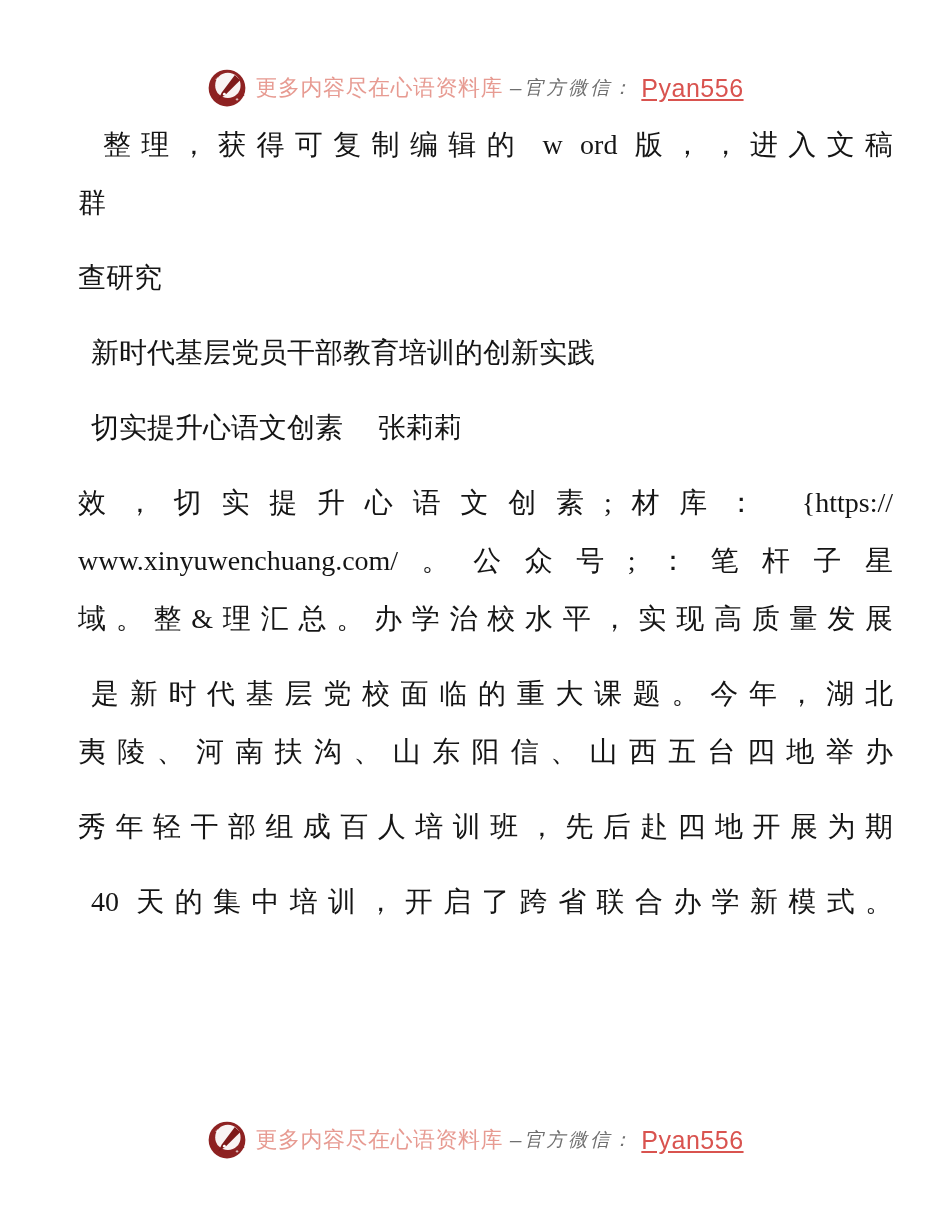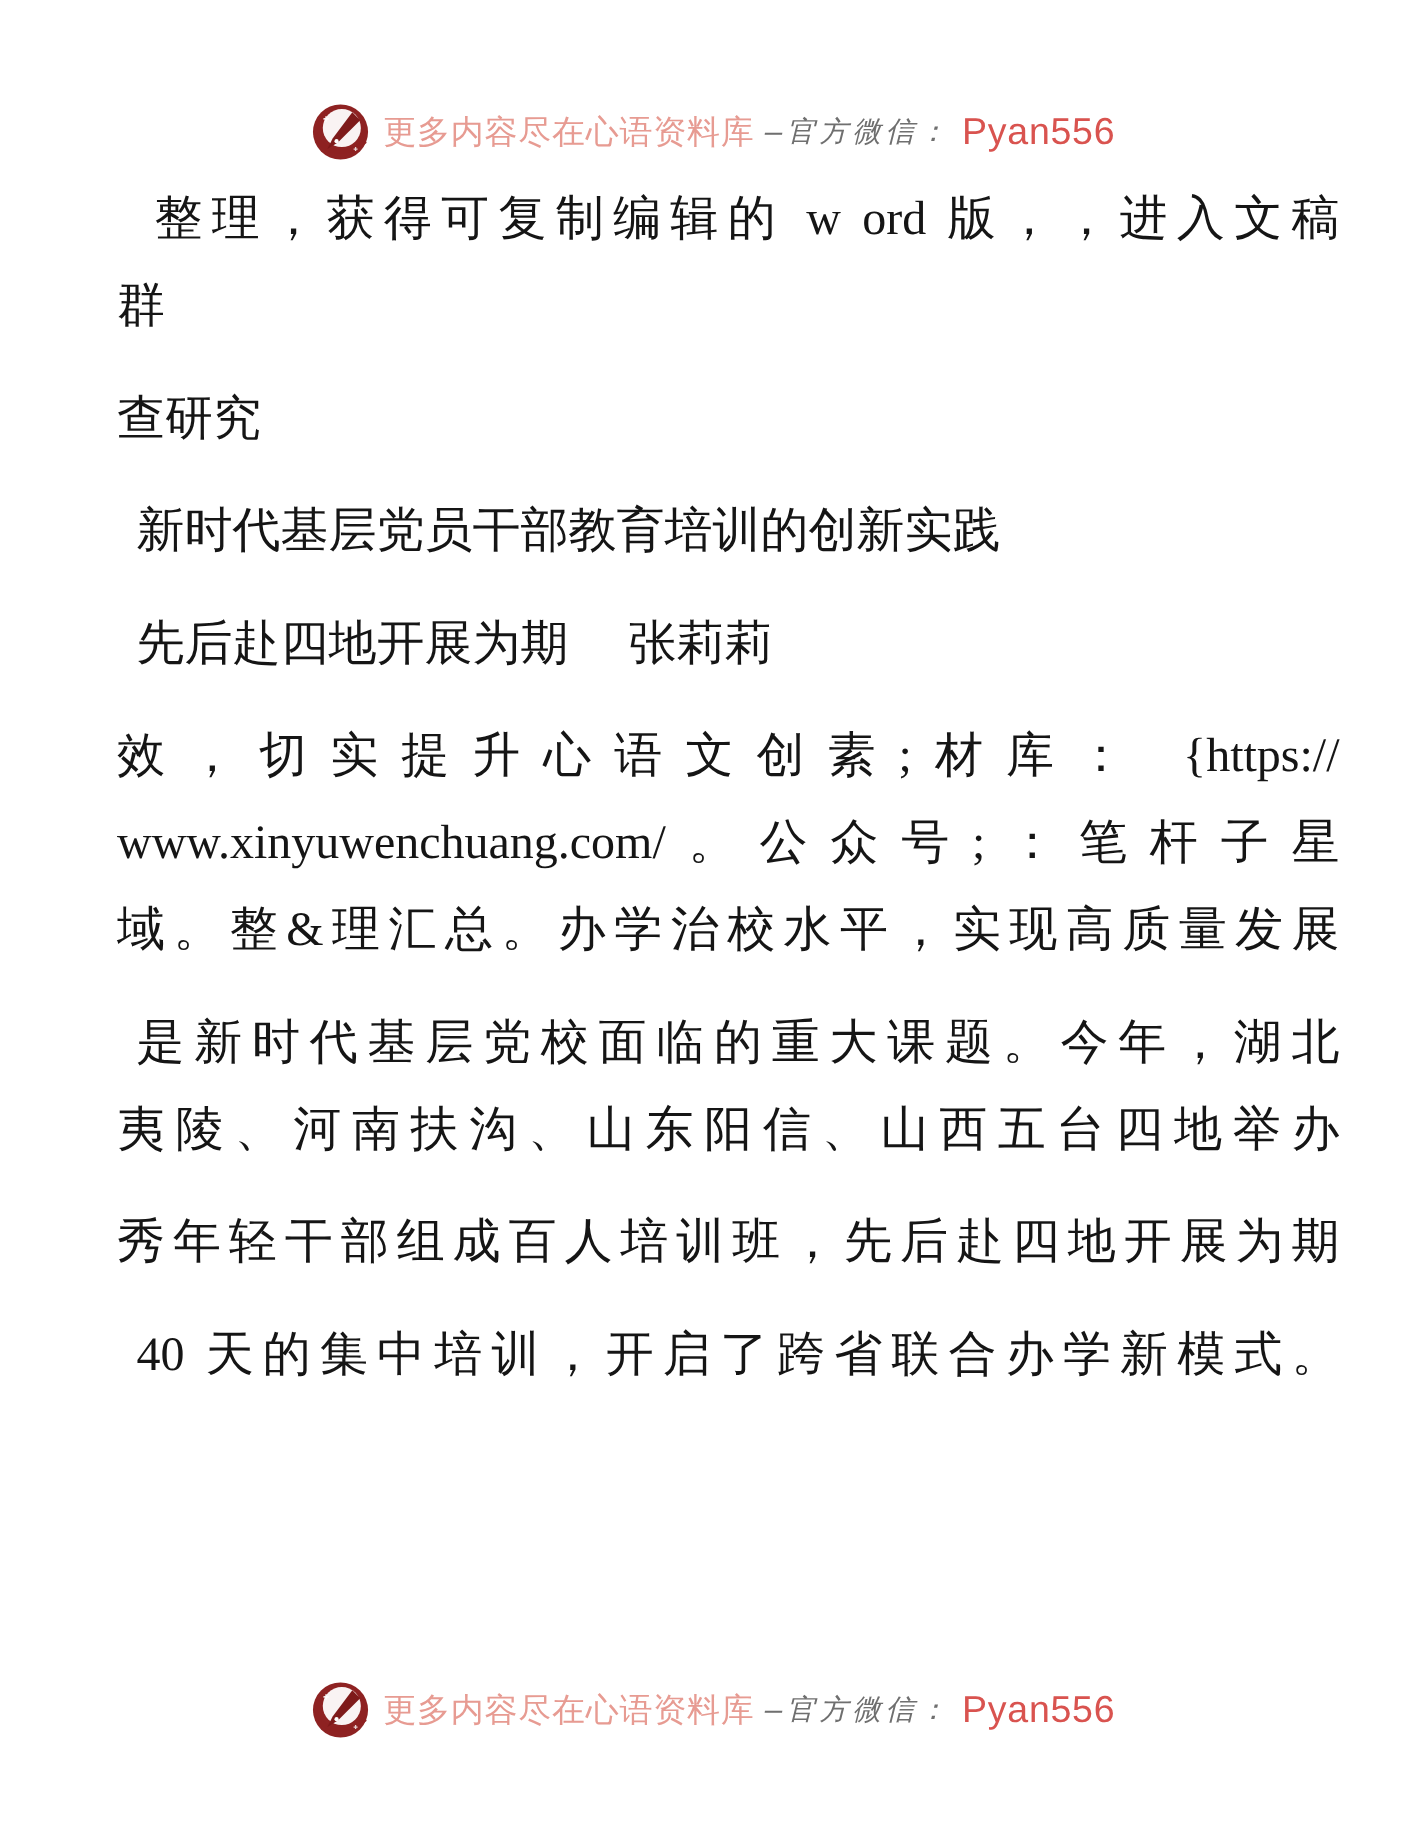--- a/index.html
+++ b/index.html
@@ -24,31 +24,32 @@
     font-family: "Liberation Serif", "DejaVu Serif", serif;
   }
   .wm-label {
     color: #6f6f6f; font-size: 19px; letter-spacing: 3px;
     font-style: italic;
     font-family: Liberation Mono, monospace;
   }
   .wm-id {
     color: #d9534f; font-size: 25px; letter-spacing: 0.5px;
     font-family: "Liberation Sans", "DejaVu Sans", sans-serif;
+    text-decoration: underline;
   }
 
   
   .content {
     position: absolute; top: 116px; left: 78px; width: 815px;
     color: #151515;
   }
   .para { margin: 0 0 17px 0; }
   .para:last-child { margin-bottom: 0; }
   .line {
-    font-size: 32px; line-height: 58px; height: 58px;
+    font-size: 28px; line-height: 58px; height: 58px;
     overflow: visible;
   }
   .just { text-align: justify; text-align-last: justify; }
   .indent { text-indent: 13px; }
   .indent-wide { text-indent: 25px; }
 </style>
 </head>
 <body>
 
 <div class="page">
@@ -77,21 +78,21 @@
 
     <div class="para">
       <div class="line">查研究</div>
     </div>
 
     <div class="para">
       <div class="line indent">新时代基层党员干部教育培训的创新实践</div>
     </div>
 
     <div class="para">
-      <div class="line indent">先后赴四地开展为期　 张莉莉</div>
+      <div class="line indent">切实提升心语文创素　 张莉莉</div>
     </div>
 
     <div class="para">
       <div class="line just">效，切实提升心语文创素;材库： {https://</div>
       <div class="line just">www.xinyuwenchuang.com/。公众号;：笔杆子星</div>
       <div class="line just">域。整&amp;理汇总。办学治校水平，实现高质量发展</div>
     </div>
 
     <div class="para">
       <div class="line indent just">是新时代基层党校面临的重大课题。今年，湖北</div>

